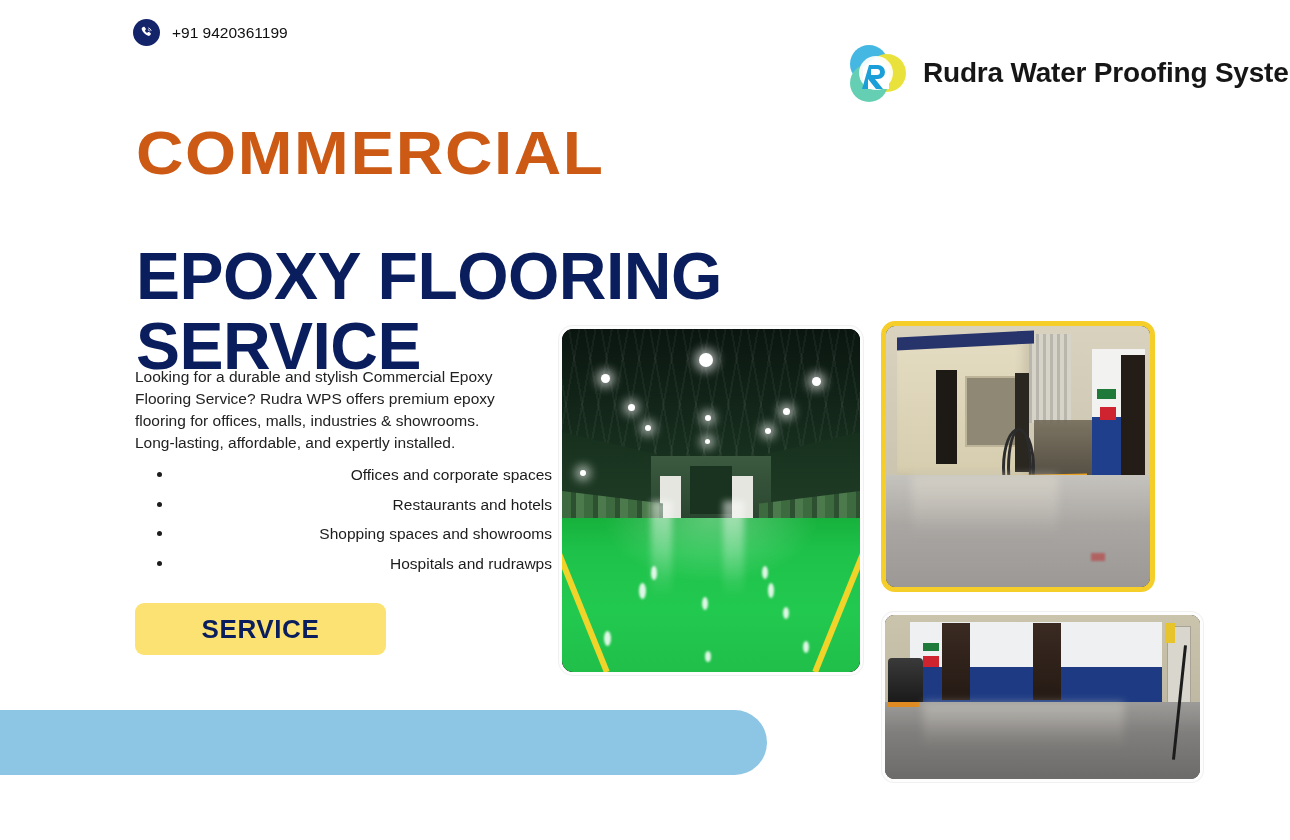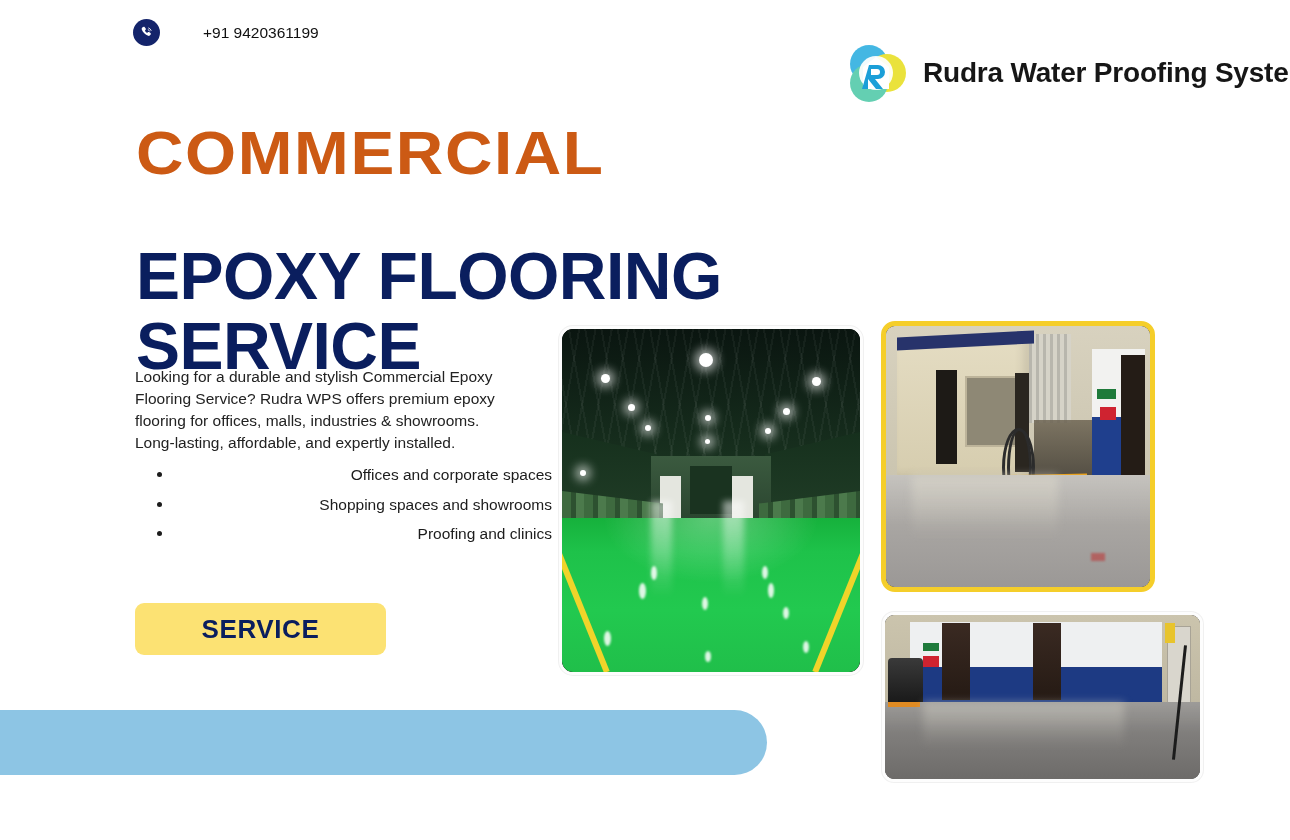--- a/index.html
+++ b/index.html
@@ -157,21 +157,20 @@
     display: flex;
     align-items: center;
     justify-content: center;
     flex: 0 0 auto;
   }
   .c-icon svg { display: block; }
   .c-text {
     font-size: 15.5px;
     color: #101010;
     white-space: nowrap;
-    margin-left: 31px;
   }
 
   
   .photo {
     position: absolute;
     overflow: hidden;
     background: #2a2a2a;
   }
   .photo .inner {
     position: absolute;
@@ -591,22 +590,23 @@
     <div class="brand-name">Rudra Water Proofing Systems</div>
   </div>
 
   <div class="kicker">COMMERCIAL</div>
   <h1 class="headline">EPOXY FLOORING SERVICE</h1>
 
   <p class="lede">Looking for a durable and stylish Commercial Epoxy Flooring Service? Rudra WPS offers premium epoxy flooring for offices, malls, industries &amp; showrooms. Long-lasting, affordable, and expertly installed.</p>
 
   <ul class="usecases">
     <li>Offices and corporate spaces</li>
+    <li>Restaurants and hotels</li>
     <li>Shopping spaces and showrooms</li>
-    <li>Proofing and clinics</li>
+    <li>Hospitals and rudrawps</li>
   </ul>
 
   <button class="cta">SERVICE</button>
 
   <div class="contactbar"></div>
 
   <div class="contact-item contact-phone">
     <span class="c-icon">
       <svg width="17" height="17" viewBox="0 0 24 24" aria-hidden="true">
         <path d="M7.5 4.2c.6-.5 1.5-.4 2 .3l1.4 2c.4.6.3 1.4-.3 1.9l-.9.7c.6 1.5 1.8 2.8 3.3 3.5l.7-.9c.5-.6 1.3-.7 1.9-.3l2 1.4c.7.5.8 1.4.3 2l-1 1.2c-.6.7-1.6 1-2.5.7-2.1-.7-4-1.9-5.6-3.5-1.6-1.6-2.8-3.5-3.5-5.6-.3-.9 0-1.9.7-2.5z" fill="#ffffff"></path>

